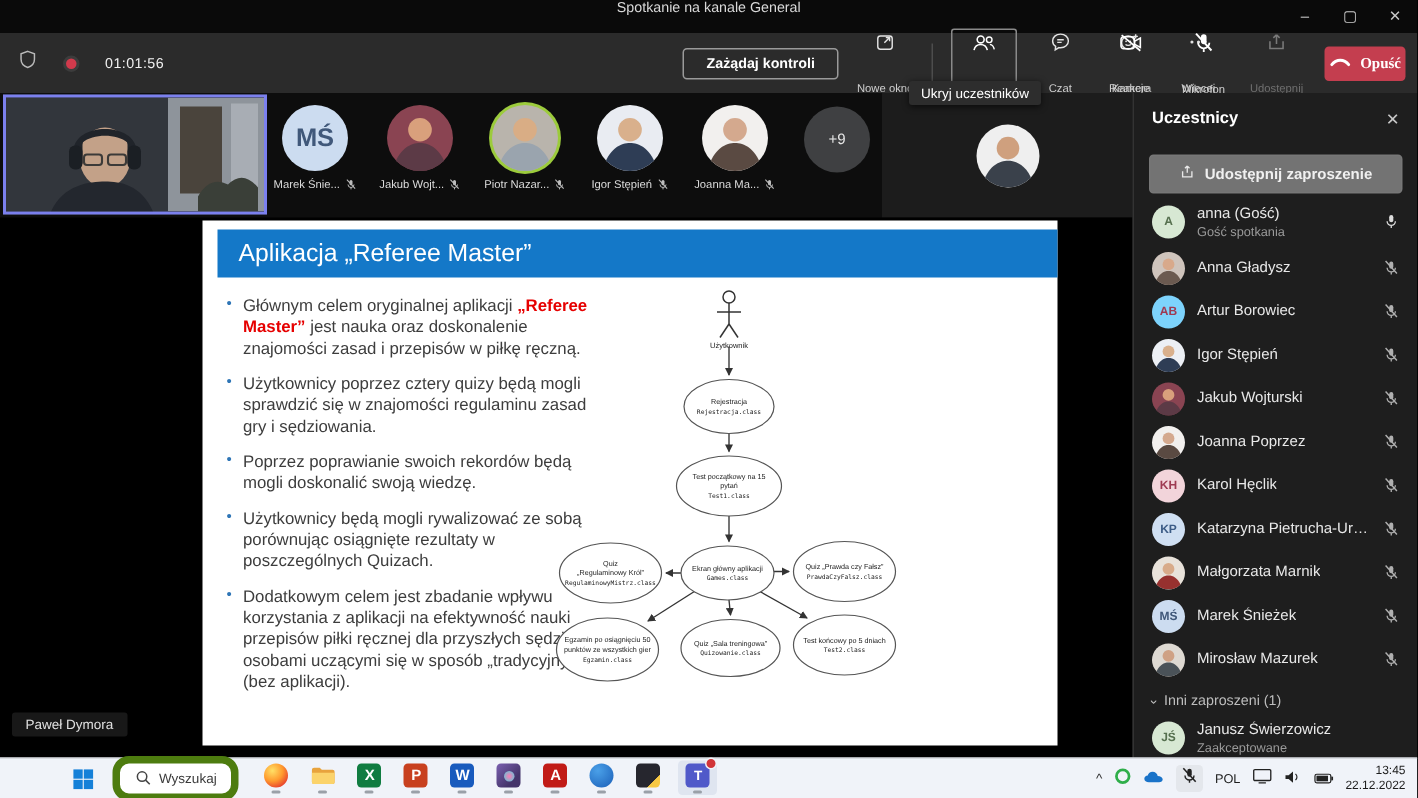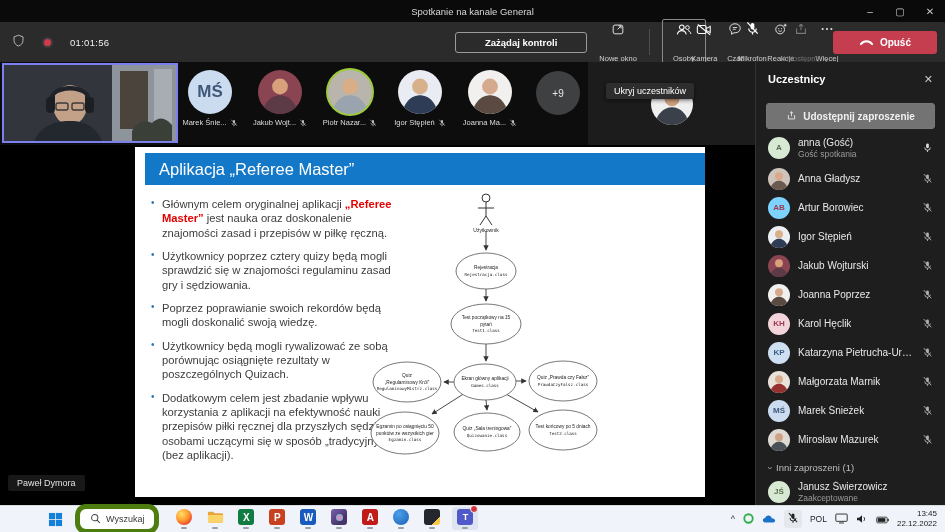--- a/index.html
+++ b/index.html
@@ -1,59 +1,59 @@
 <!DOCTYPE html>
 <html><head>
 <meta charset="utf-8">
 <style>
   html,body{margin:0;padding:0;background:#000;}
   .app{position:relative;width:945px;height:532px;overflow:hidden;background:#000;
        font-family:"Liberation Sans",sans-serif;-webkit-font-smoothing:antialiased;}
 
   
   .titlebar{position:absolute;left:0;top:0;width:945px;height:22px;background:#0a0a0a;
-            display:flex;align-items:center;justify-content:center;}
+            display:flex;justify-content:center;}
   .titlebar .title{color:#d8d8d8;font-size:9.5px;}
   .winctl{position:absolute;right:0;top:0;height:22px;display:flex;align-items:center;}
   .winctl span{width:30px;text-align:center;color:#c9c9c9;font-size:10px;cursor:default;}
 
   
   .toolbar{position:absolute;left:0;top:22px;width:945px;height:40px;background:#2b2b2b;}
   .tb-left{position:absolute;left:12px;top:0;height:40px;display:flex;align-items:center;gap:17px;}
   .rec-dot{width:11px;height:11px;border-radius:50%;background:#3c3c3c;display:flex;align-items:center;justify-content:center;}
   .rec-dot i{display:block;width:7px;height:7px;border-radius:50%;background:#d13a4c;}
   .timer{color:#efefef;font-size:9.5px;letter-spacing:.3px;}
   .tb-center{position:absolute;left:455px;top:0;height:40px;display:flex;align-items:center;gap:12px;}
   .req-btn{background:transparent;border:1px solid #9a9a9a;border-radius:3px;color:#fff;
-           font-family:"Liberation Sans",sans-serif;font-size:9.5px;font-weight:bold;padding:4px 29px;}
+           font-family:"Liberation Sans",sans-serif;font-size:9.5px;font-weight:bold;padding:4px 15px;}
   .tb-item{position:relative;display:flex;flex-direction:column;align-items:center;gap:14px;min-width:34px;}
   .tb-item .lbl{font-size:7.5px;color:#cfcfcf;white-space:nowrap;}
   .tb-item.disabled .lbl{color:#6f6f6f;}
   .tb-item.active{border:1px solid #8a8a8a;border-radius:2px;padding:2px 4px;margin:-3px 0;}
   .tb-item.active::after{content:"";position:absolute;left:-4px;right:-4px;bottom:-7px;height:3px;
                          border-radius:2px;background:#8288f0;}
   .tb-divider{width:1px;height:26px;background:#4d4d4d;}
   .tb-right{position:absolute;right:8px;top:0;height:40px;display:flex;align-items:center;gap:14px;}
   .leave-btn{display:flex;align-items:center;gap:6px;background:#c43e4f;border:none;border-radius:3px;
-             color:#fff;font-family:Liberation Sans, sans-serif;font-size:10px;font-weight:bold;padding:6px 26px;}
+             color:#fff;font-family:Liberation Serif, serif;font-size:10px;font-weight:bold;padding:6px 3px;}
 
   
   .stage{position:absolute;left:0;top:62px;width:755px;height:443px;background:#0d0d0d;}
   .strip{position:absolute;left:0;top:0;width:755px;height:83px;background:#0d0d0d;}
   .selfview{position:absolute;left:2px;top:1px;width:172px;height:76px;border:2px solid #7b80ee;
             background:#30343a;overflow:hidden;}
   .thumbs{position:absolute;left:186px;top:8px;display:flex;gap:22px;}
   .thumb{display:flex;flex-direction:column;align-items:center;width:48px;}
   .thumb .nm{display:flex;align-items:center;gap:3px;margin-top:4px;white-space:nowrap;}
   .thumb .nm span{font-size:7.5px;color:#dcdcdc;}
   .overflow-circle{width:44px;height:44px;border-radius:50%;background:#3f4042;color:#e6e6e6;
                    display:flex;align-items:center;justify-content:center;font-size:10px;margin-top:1px;}
   .hide-panel{position:absolute;left:588px;top:0;width:167px;height:83px;background:#1c1c1c;
               display:flex;align-items:center;justify-content:center;}
-  .tooltip{position:absolute;left:606px;top:83px;background:#2d2d2d;color:#fff;font-size:9px;
+  .tooltip{position:absolute;left:606px;top:54px;background:#2d2d2d;color:#fff;font-size:9px;
            padding:3px 8px;border-radius:2px;box-shadow:0 1px 4px rgba(0,0,0,.6);z-index:40;white-space:nowrap;}
 
   .canvas{position:absolute;left:0;top:83px;width:755px;height:360px;background:#000;}
   .presenter{position:absolute;left:8px;bottom:14px;background:rgba(28,28,28,.85);color:#e0e0e0;
              font-size:9px;padding:3px 9px;border-radius:2px;}
 
   
   .slide{position:absolute;left:135px;top:2px;width:570px;height:350px;background:#fff;}
   .slide-title{position:absolute;left:10px;top:6px;right:0;height:32px;background:#1478c8;color:#fff;
                font-size:16.5px;display:flex;align-items:center;padding-left:14px;font-weight:500;}

